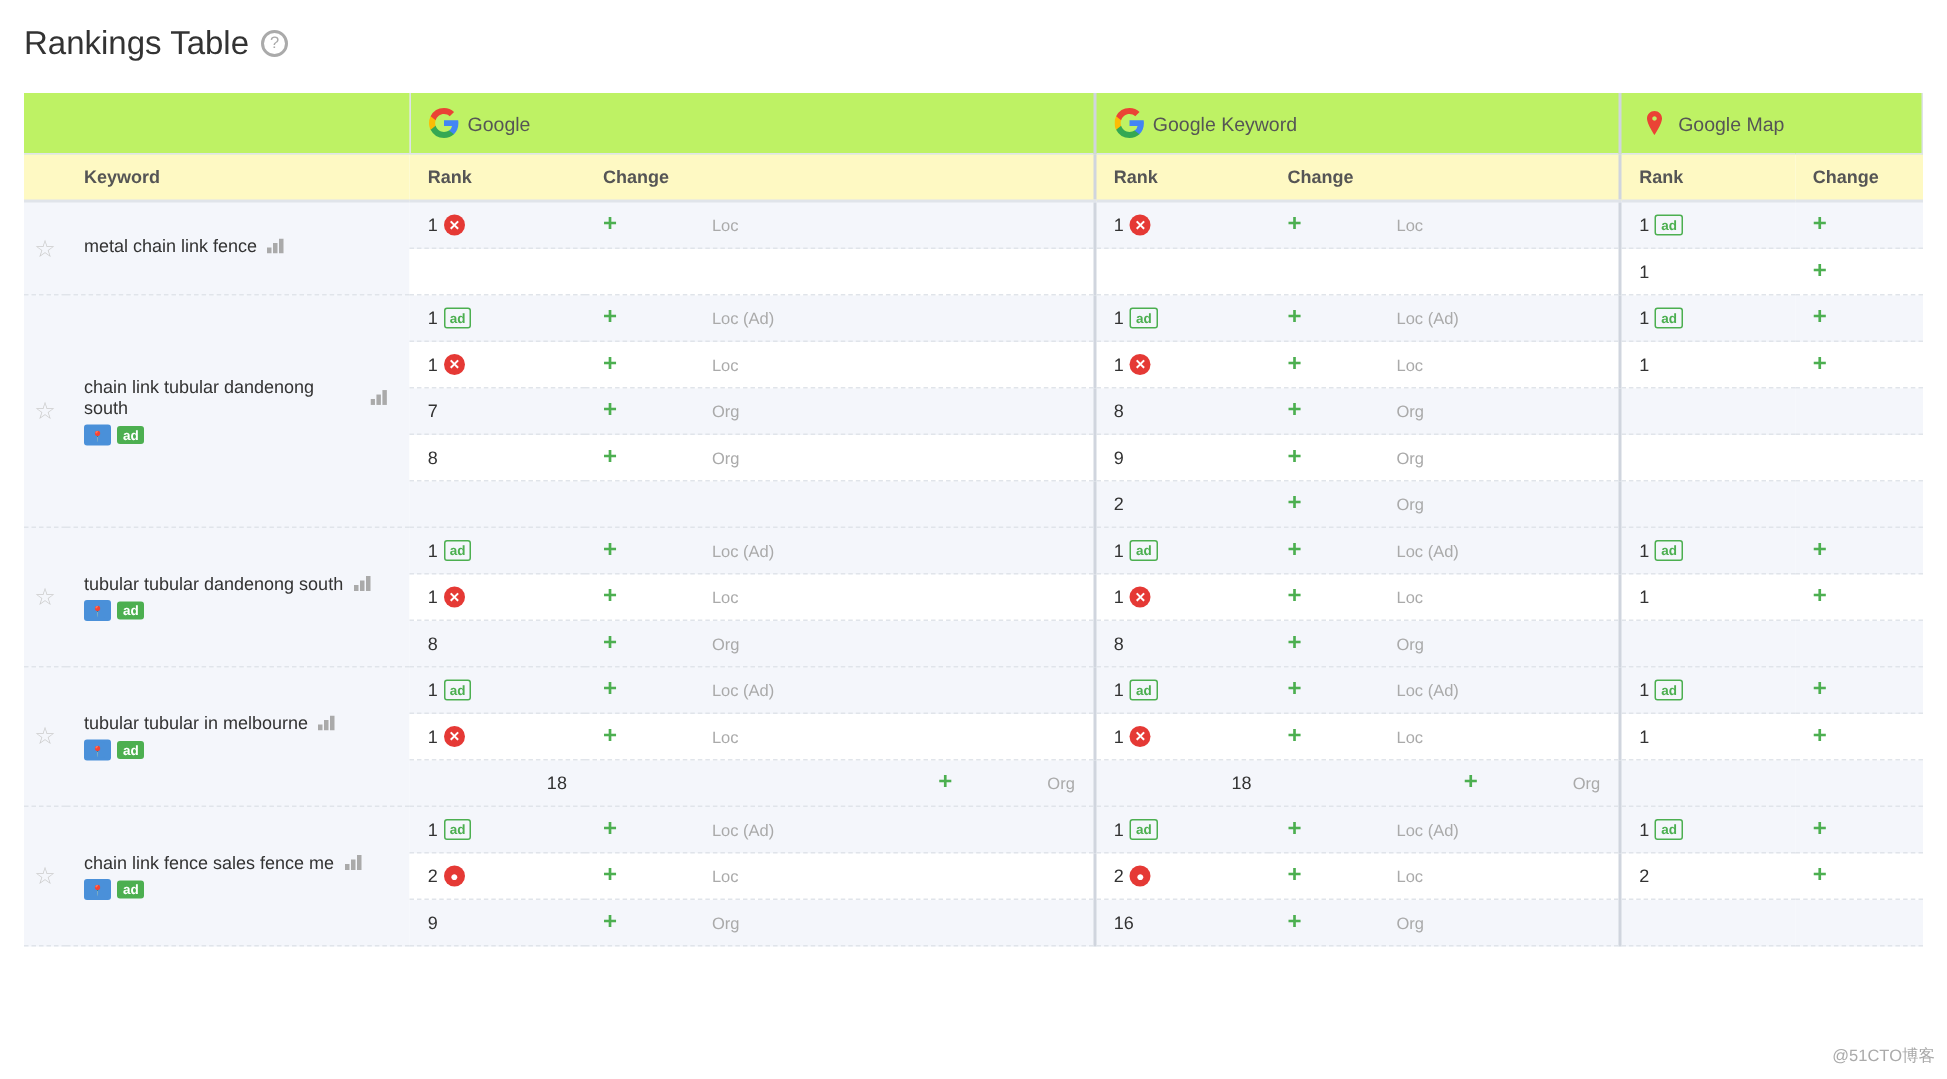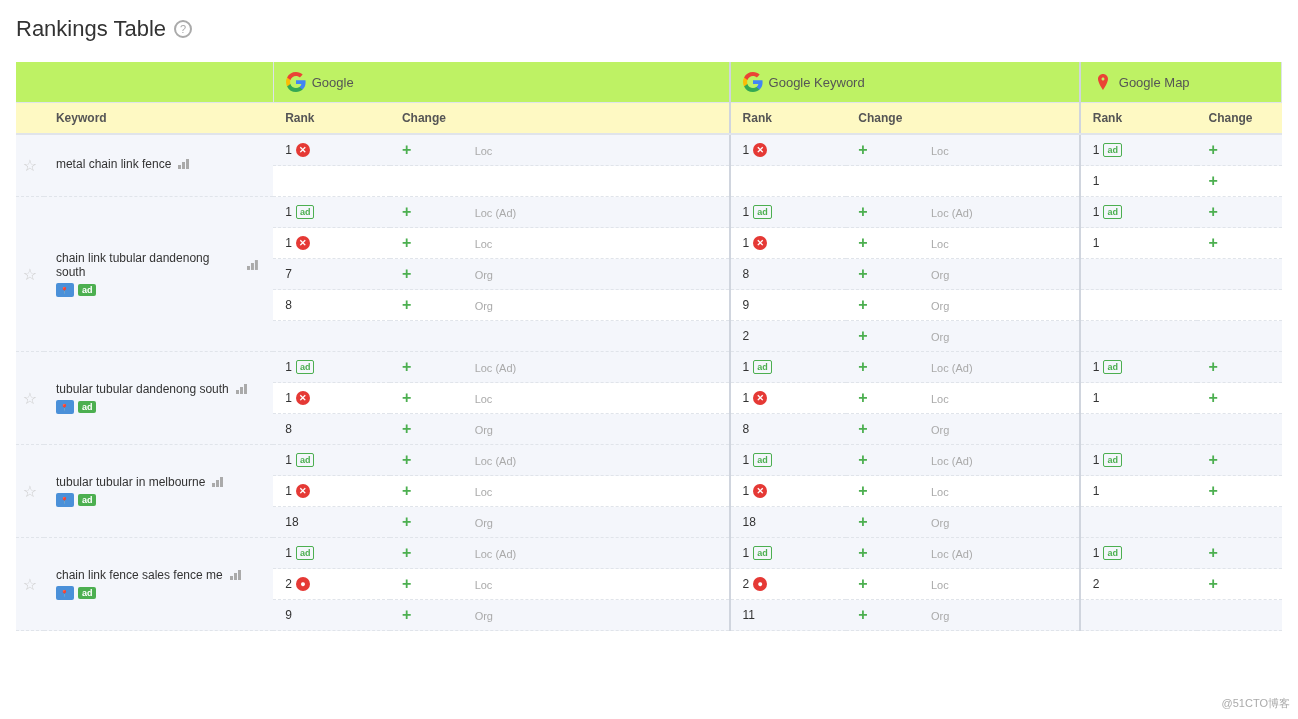--- a/index.html
+++ b/index.html
@@ -578,21 +578,21 @@
     <span class="loc-label" style="margin-left:60px;">Loc</span>
   </td>
       <td class="rank-cell section-divider">
     <span class="rank-num">1</span>
   </td>
       <td>
     <span class="change-cell">+</span>
     
   </td>
     </tr>
-      <tr style="background: rgb(244, 246, 251);">
+      <tr style="background: rgb(244, 246, 251); text-align: right;">
 
       <td class="rank-cell ">
     <span class="rank-num">18</span>
   </td>
       <td>
     <span class="change-cell">+</span>
     <span class="loc-label" style="margin-left:60px;">Org</span>
   </td>
       <td class="rank-cell section-divider">
     <span class="rank-num">18</span>
@@ -674,21 +674,21 @@
       <tr style="background: rgb(244, 246, 251);">
 
       <td class="rank-cell ">
     <span class="rank-num">9</span>
   </td>
       <td>
     <span class="change-cell">+</span>
     <span class="loc-label" style="margin-left:60px;">Org</span>
   </td>
       <td class="rank-cell section-divider">
-    <span class="rank-num">11</span>
+    <span class="rank-num">16</span>
   </td>
       <td>
     <span class="change-cell">+</span>
     <span class="loc-label" style="margin-left:60px;">Org</span>
   </td>
       <td class="rank-cell section-divider"></td>
       <td></td>
     </tr>
     </tbody>
 </table>

